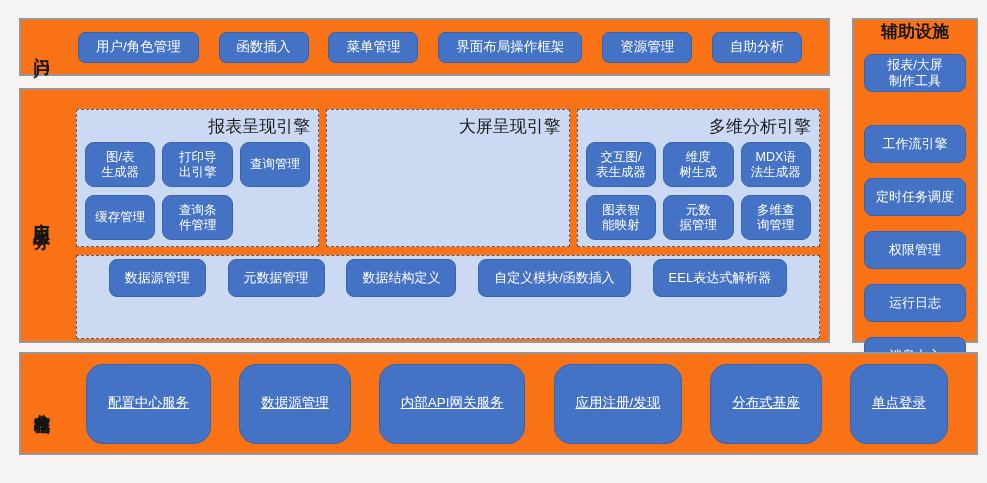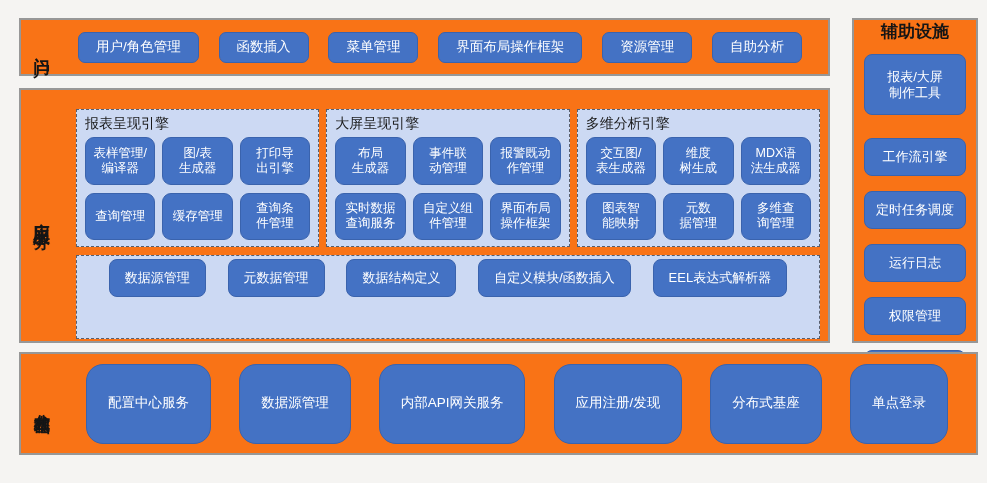--- a/index.html
+++ b/index.html
@@ -56,23 +56,23 @@
   .engines-row { display: flex; gap: 7px; margin-top: 19px; }
   .engine {
     flex: 1;
     height: 138px;
     background: #ccd9f3;
     border: 1px dashed #585f6e;
     padding: 3px 8px 6px 8px;
     display: flex; flex-direction: column;
   }
   .engine-title, .config-title {
-    text-align: left;
+    text-align: right;
     color: #1a1a1a;
-    font-size: 14px;
+    font-size: 17px;
     padding: 2px 0 4px 0;
   }
   .engine-grid {
     flex: 1;
     display: grid;
     grid-template-columns: repeat(3, 1fr);
     grid-template-rows: 1fr 1fr;
     gap: 8px 7px;
   }
   .engine-grid .btn { border-radius: 9px; font-size: 12.5px; padding: 2px 3px; }
@@ -85,25 +85,25 @@
     padding: 3px 10px;
     display: flex; flex-direction: column;
   }
   .config-btns { flex: 1; display: flex; justify-content: space-evenly; align-items: flex-start; }
   .config-btns .btn { height: 38px; padding: 0 15px; border-radius: 8px; font-size: 13px; white-space: nowrap; }
 
   
   .aux-title { font-weight: 700; font-size: 17px; color: #151515; margin-bottom: 11px; }
   .aux-btns { display: flex; flex-direction: column; align-items: center; gap: 15px; }
   .aux-btns .btn { width: 102px; height: 38px; border-radius: 8px; font-size: 13px; padding: 0 4px; }
-  .aux-btns .btn.tall { height: 61px; margin-bottom: 8px; }
+  .aux-btns .btn.tall { height: 38px; margin-bottom: 18px; }
 
   
   .dist-btns { flex: 1; display: flex; justify-content: space-evenly; align-items: center; }
-  .dist-btns .btn { height: 80px; padding: 0 21px; border-radius: 17px; font-size: 13.5px; white-space: nowrap; }
+  .dist-btns .btn { height: 80px; padding: 0 21px; border-radius: 17px; font-size: 13.5px; white-space: nowrap; text-decoration: underline; }
 </style>
 </head>
 <body>
 
 <div class="canvas">
 
   <div class="section sec-portal">
     <div class="vlabel">门户</div>
     <div class="portal-btns">
       <div class="btn">用户/角色管理</div>
@@ -117,39 +117,30 @@
 
   <div class="section sec-app">
     <div class="vlabel">应用服务</div>
     <div class="app-content">
 
       <div class="engines-row">
 
         <div class="engine">
           <div class="engine-title">报表呈现引擎</div>
           <div class="engine-grid">
-            <div class="btn">表样管理/编译器</div>
             <div class="btn">图/表生成器</div>
             <div class="btn">打印导出引擎</div>
             <div class="btn">查询管理</div>
             <div class="btn">缓存管理</div>
             <div class="btn">查询条件管理</div>
           </div>
         </div>
 
         <div class="engine">
           <div class="engine-title">大屏呈现引擎</div>
-          <div class="engine-grid">
-            <div class="btn">布局生成器</div>
-            <div class="btn">事件联动管理</div>
-            <div class="btn">报警既动作管理</div>
-            <div class="btn">实时数据查询服务</div>
-            <div class="btn">自定义组件管理</div>
-            <div class="btn">界面布局操作框架</div>
-          </div>
         </div>
 
         <div class="engine">
           <div class="engine-title">多维分析引擎</div>
           <div class="engine-grid">
             <div class="btn">交互图/表生成器</div>
             <div class="btn">维度树生成</div>
             <div class="btn">MDX语法生成器</div>
             <div class="btn">图表智能映射</div>
             <div class="btn">元数据管理</div>
@@ -171,22 +162,22 @@
 
     </div>
   </div>
 
   <div class="section sec-aux">
     <div class="aux-title">辅助设施</div>
     <div class="aux-btns">
       <div class="btn tall">报表/大屏制作工具</div>
       <div class="btn">工作流引擎</div>
       <div class="btn">定时任务调度</div>
+      <div class="btn">权限管理</div>
       <div class="btn">运行日志</div>
-      <div class="btn">权限管理</div>
       <div class="btn">消息中心</div>
     </div>
   </div>
 
   <div class="section sec-distributed">
     <div class="vlabel">分布式基础</div>
     <div class="dist-btns">
       <div class="btn">配置中心服务</div>
       <div class="btn">数据源管理</div>
       <div class="btn">内部API网关服务</div>

